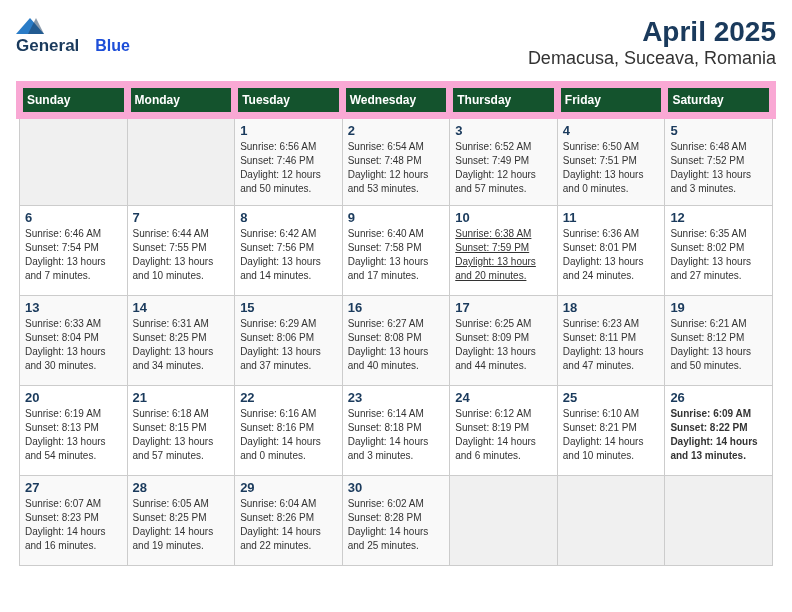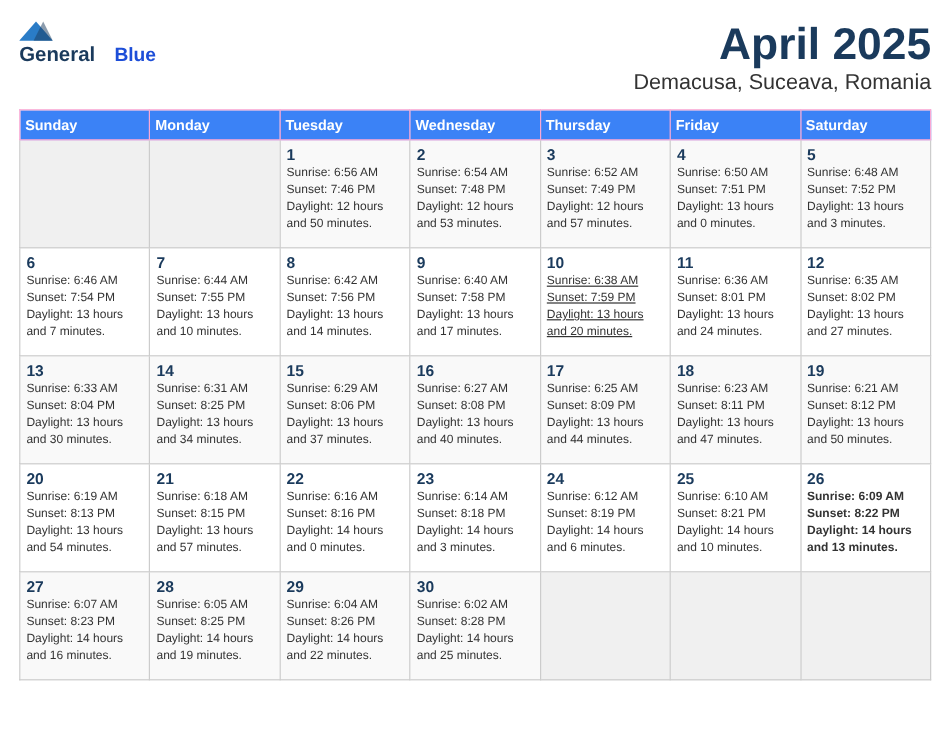--- a/index.html
+++ b/index.html
@@ -22,41 +22,41 @@
       align-items: flex-start;
     }
     .logo-line {
       display: flex;
       align-items: center;
     }
     .title-block {
       text-align: right;
     }
     .month-title {
-      font-size: 37px;
+      font-size: 28px;
       font-weight: bold;
       color: #1a3a5c;
     }
     .subtitle {
       font-size: 18px;
       color: #333;
     }
     table {
       width: 100%;
       border-collapse: collapse;
       table-layout: fixed;
     }
     thead tr th {
-      background-color: #3b82f6;
+      background-color: #14532d;
       color: #fff;
       font-size: 12px;
       font-weight: bold;
       padding: 5px 4px;
       text-align: left;
-      border: 1px solid #f9a8d4;
+      border: 7px solid #f9a8d4;
     }
     tbody tr td {
       vertical-align: top;
       border: 1px solid #ccc;
       padding: 4px 5px;
       font-size: 10px;
       color: #333;
       height: 90px;
       background: #fff;
     }

